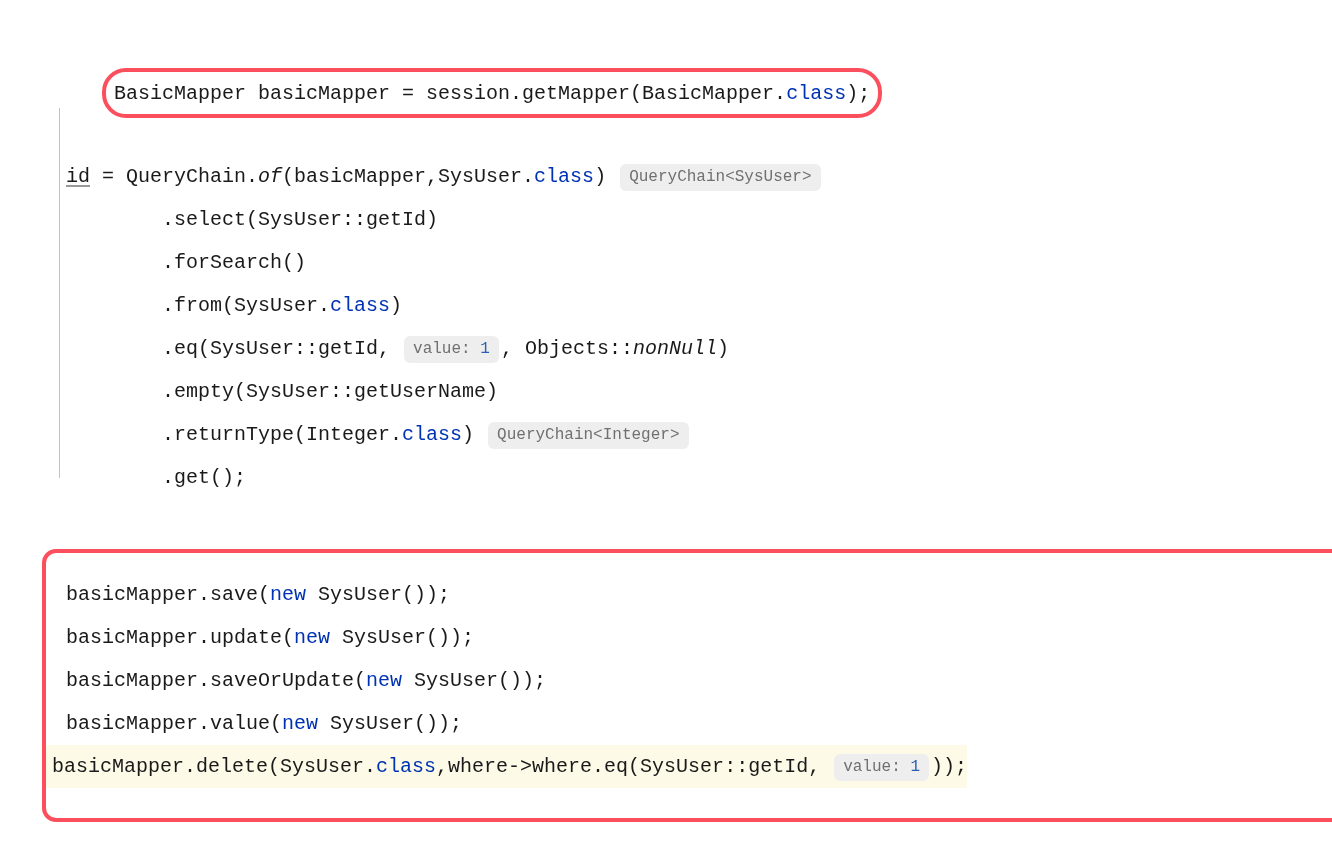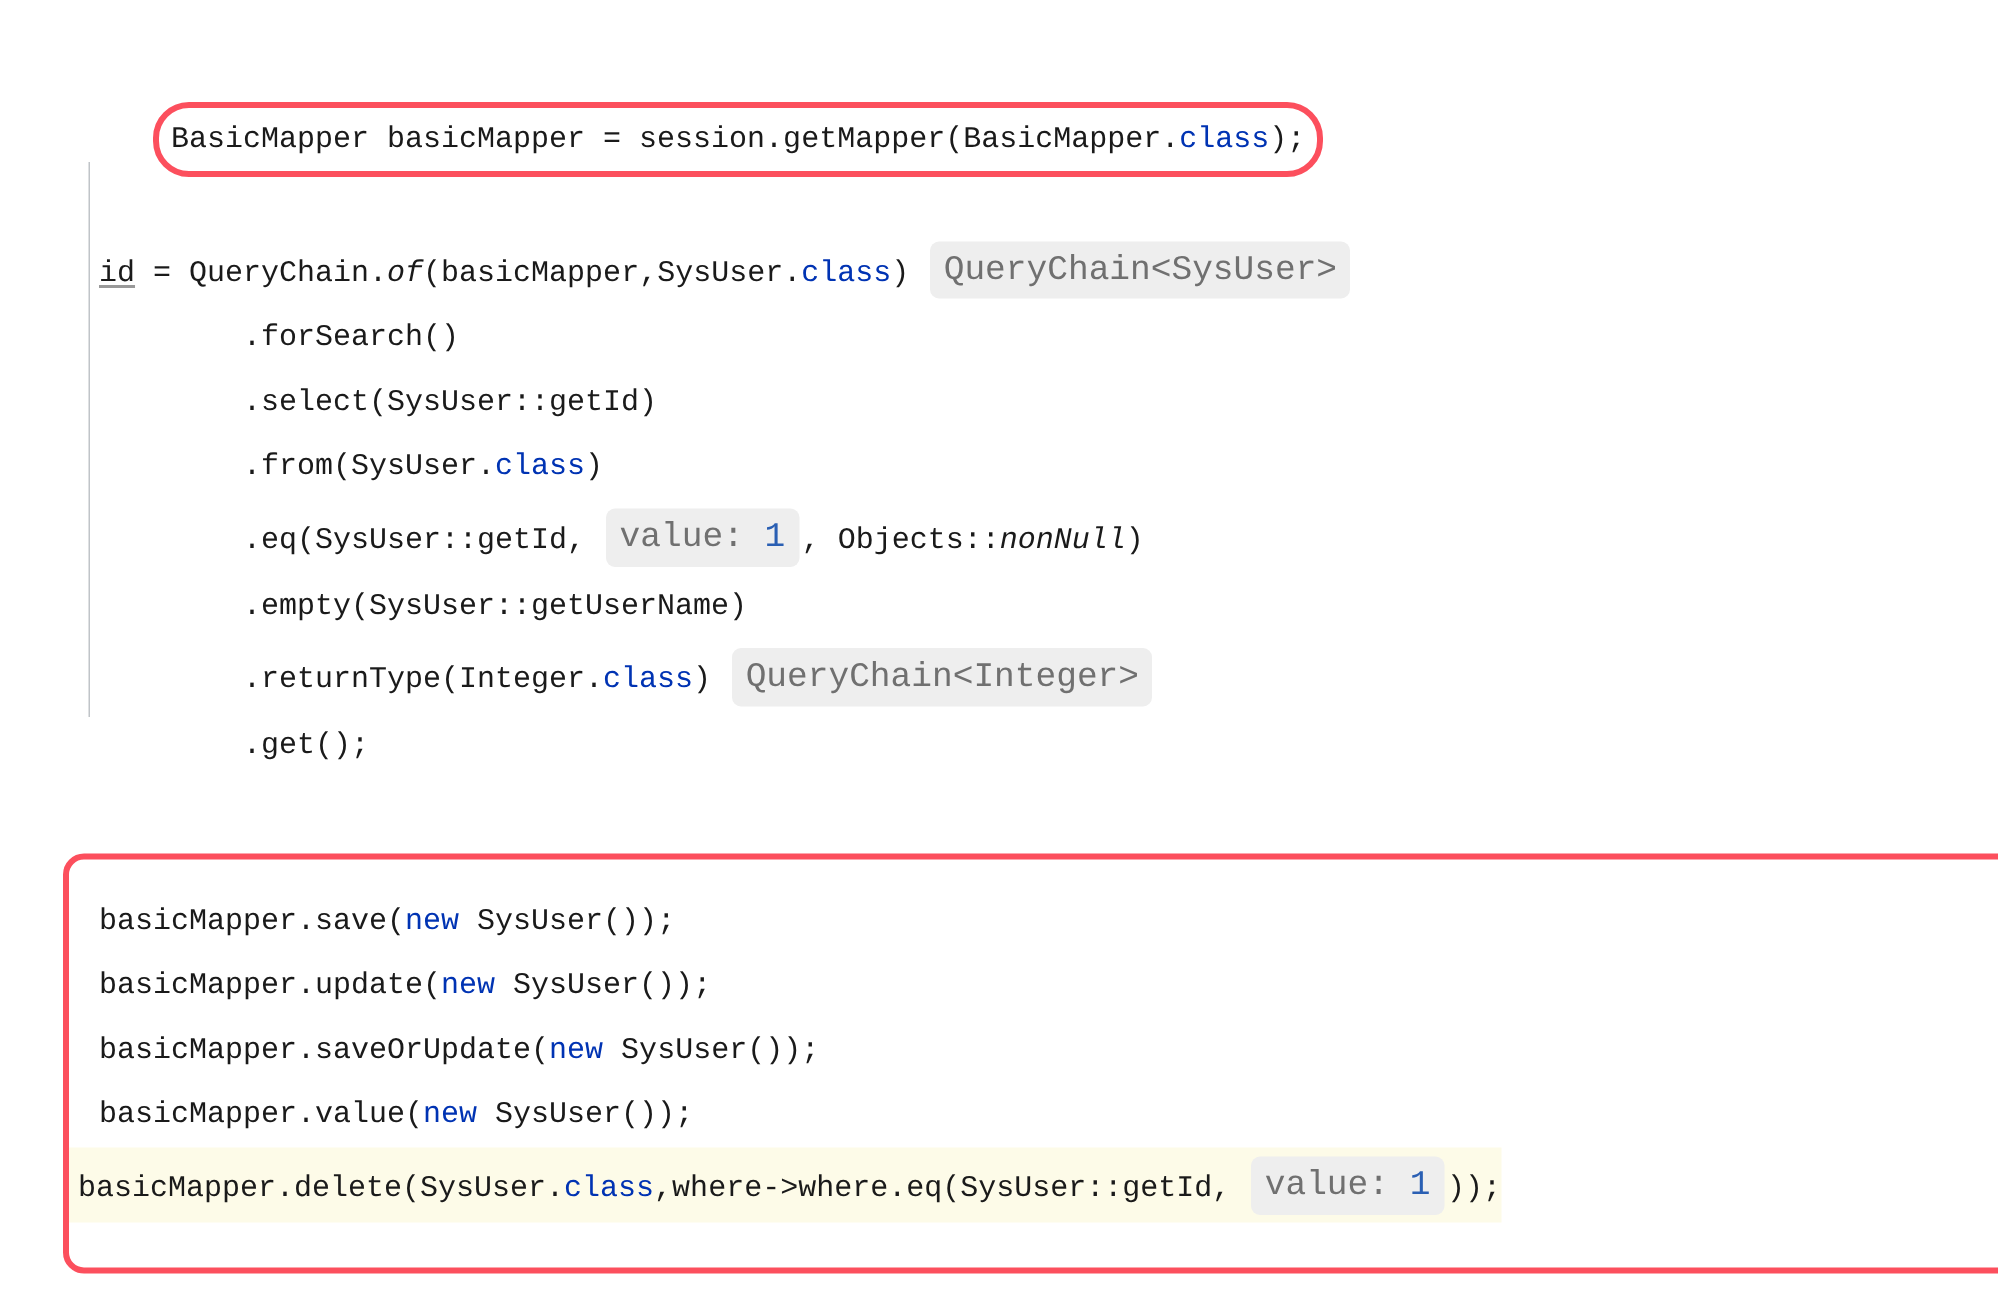--- a/index.html
+++ b/index.html
@@ -44,21 +44,21 @@
   }
   .kw { color: #0033b3; }       
   .method-italic { font-style: italic; }
   .underline { text-decoration: underline; text-decoration-color: #999; text-underline-offset: 3px;}
   .hint {
     display: inline-block;
     background: #eeeeee;
     color: #707070;
     border-radius: 6px;
     padding: 1px 9px;
-    font-size: 23px;
+    font-size: 16px;
     font-family: inherit;
     margin: 0 2px;
     vertical-align: 1px;
   }
   .hint-param-label { color: #707070; }
   .hint-param-value { color: #2a5fb3; }
   .gutter-bar {
     position: absolute;
     left: 59px;
     top: 108px;
@@ -78,23 +78,23 @@
 
 <div class="code-area">
   <div class="gutter-bar"></div>
 
   <div class="line">
     <span class="highlight-red"><span>BasicMapper basicMapper = session.getMapper(BasicMapper.</span><span class="kw">class</span><span>);</span></span>
   </div>
 
   <div class="line"><span class="underline">id</span><span> = QueryChain.</span><span class="method-italic">of</span><span>(basicMapper,SysUser.</span><span class="kw">class</span><span>) </span><span class="hint">QueryChain&lt;SysUser&gt;</span></div>
 
+  <div class="line">        .select(SysUser::getId)</div>
+
   <div class="line">        .forSearch()</div>
-
-  <div class="line">        .select(SysUser::getId)</div>
 
   <div class="line"><span>        .from(SysUser.</span><span class="kw">class</span><span>)</span></div>
 
   <div class="line"><span>        .eq(SysUser::getId, </span><span class="hint"><span class="hint-param-label">value: </span><span class="hint-param-value">1</span></span><span>, Objects::</span><span class="method-italic">nonNull</span><span>)</span></div>
 
 
   <div class="line">        .empty(SysUser::getUserName)</div>
 
   <div class="line"><span>        .returnType(Integer.</span><span class="kw">class</span><span>) </span><span class="hint">QueryChain&lt;Integer&gt;</span></div>
 

